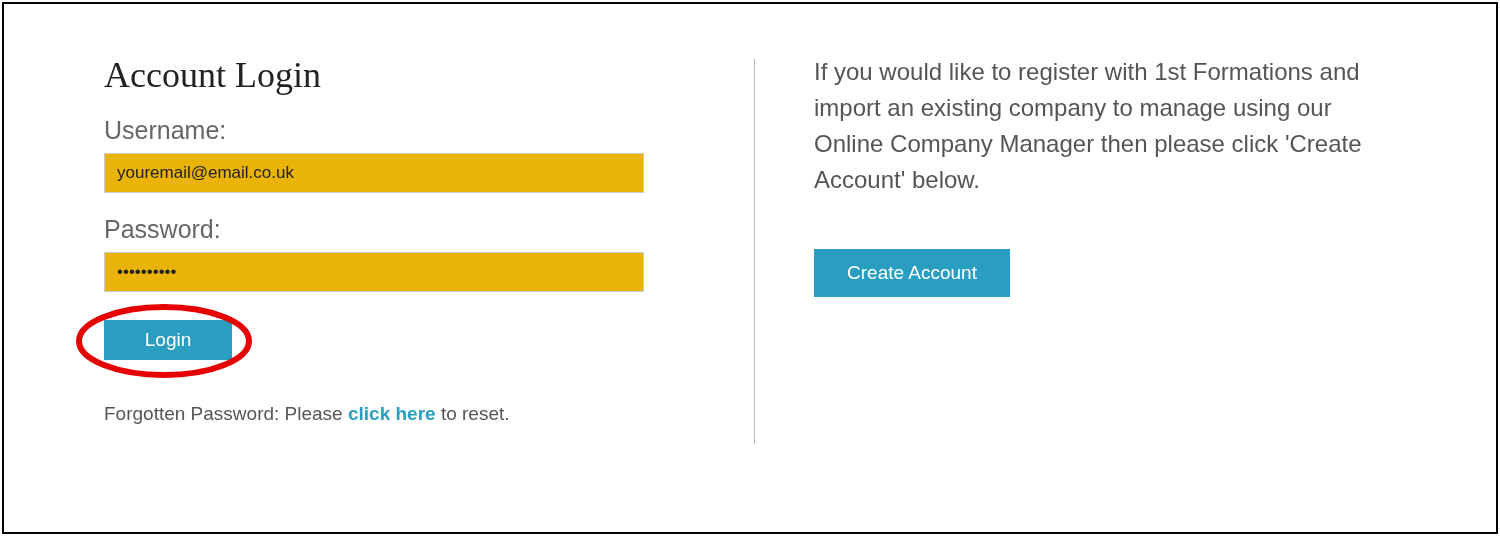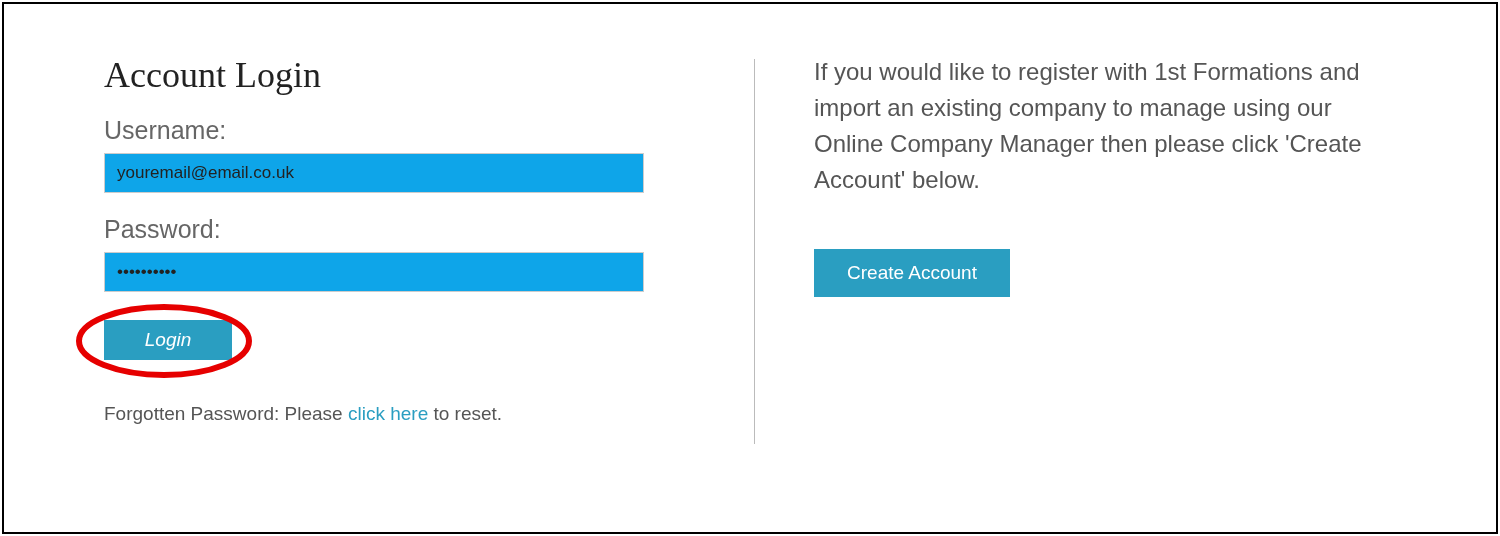--- a/index.html
+++ b/index.html
@@ -54,60 +54,59 @@
     }
     .text-input {
       width: 540px;
       height: 40px;
       border: 1px solid #ccc;
       padding: 0 12px;
       font-size: 17px;
       color: #222;
       margin-bottom: 22px;
       outline: none;
-      background: #0ea5e9;
+      background: #eab308;
     }
     .btn {
       background: #2a9ec1;
       border: none;
       color: #fff;
       font-size: 19px;
       cursor: pointer;
       display: inline-block;
       text-align: center;
     }
     .login-wrap {
       position: relative;
       display: inline-block;
       margin-bottom: 40px;
       margin-top: 6px;
     }
     .login-btn {
       width: 128px;
       height: 40px;
       line-height: 40px;
-      font-style: italic;
     }
     .red-ellipse {
       position: absolute;
       top: -18px;
       left: -30px;
       width: 180px;
       height: 78px;
       pointer-events: none;
     }
     .info-text {
       color: #555;
       font-size: 19px;
       line-height: 1.5;
       margin-bottom: 10px;
     }
     .info-link {
       color: #2a9ec1;
-      font-weight: normal;
+      font-weight: bold;
       cursor: pointer;
     }
     .new-customer-desc {
       color: #555;
       font-size: 24px;
       line-height: 1.5;
       margin-bottom: 51px;
       max-width: 560px;
     }
     .create-btn {

